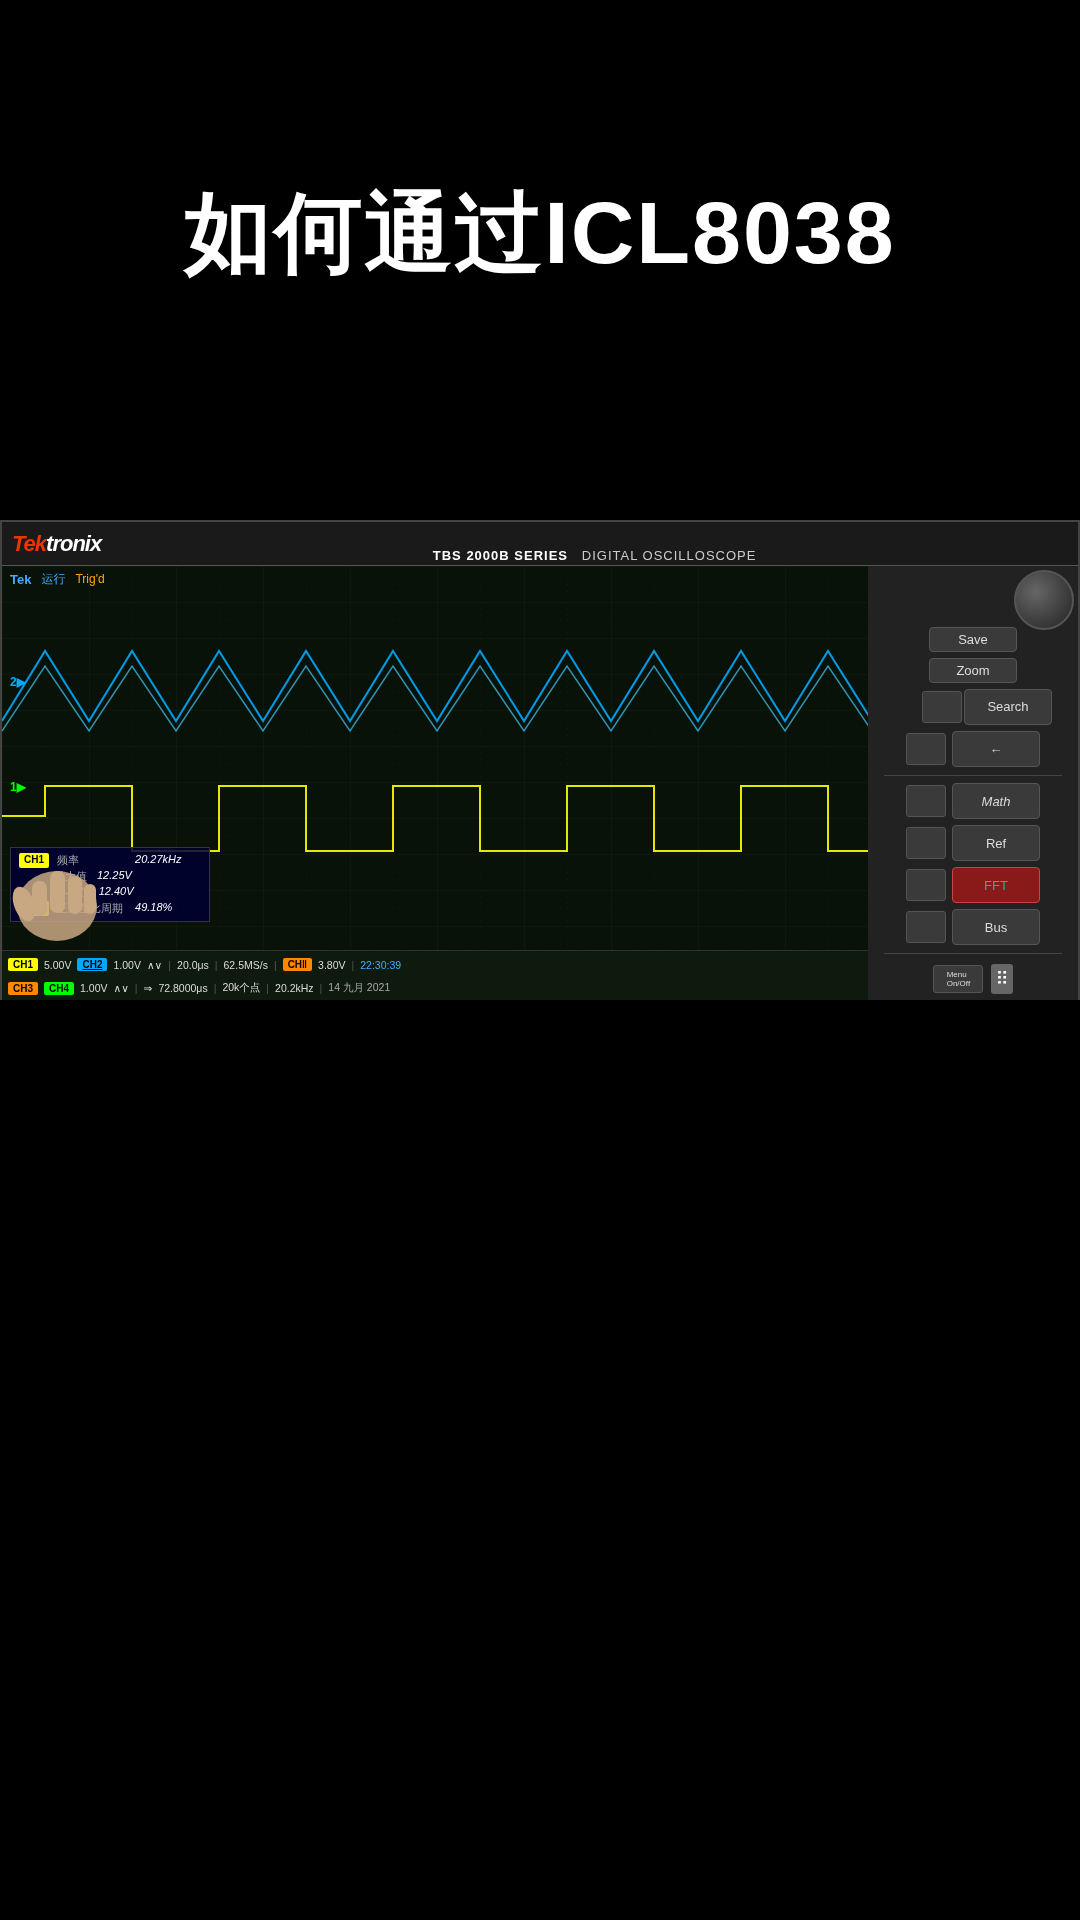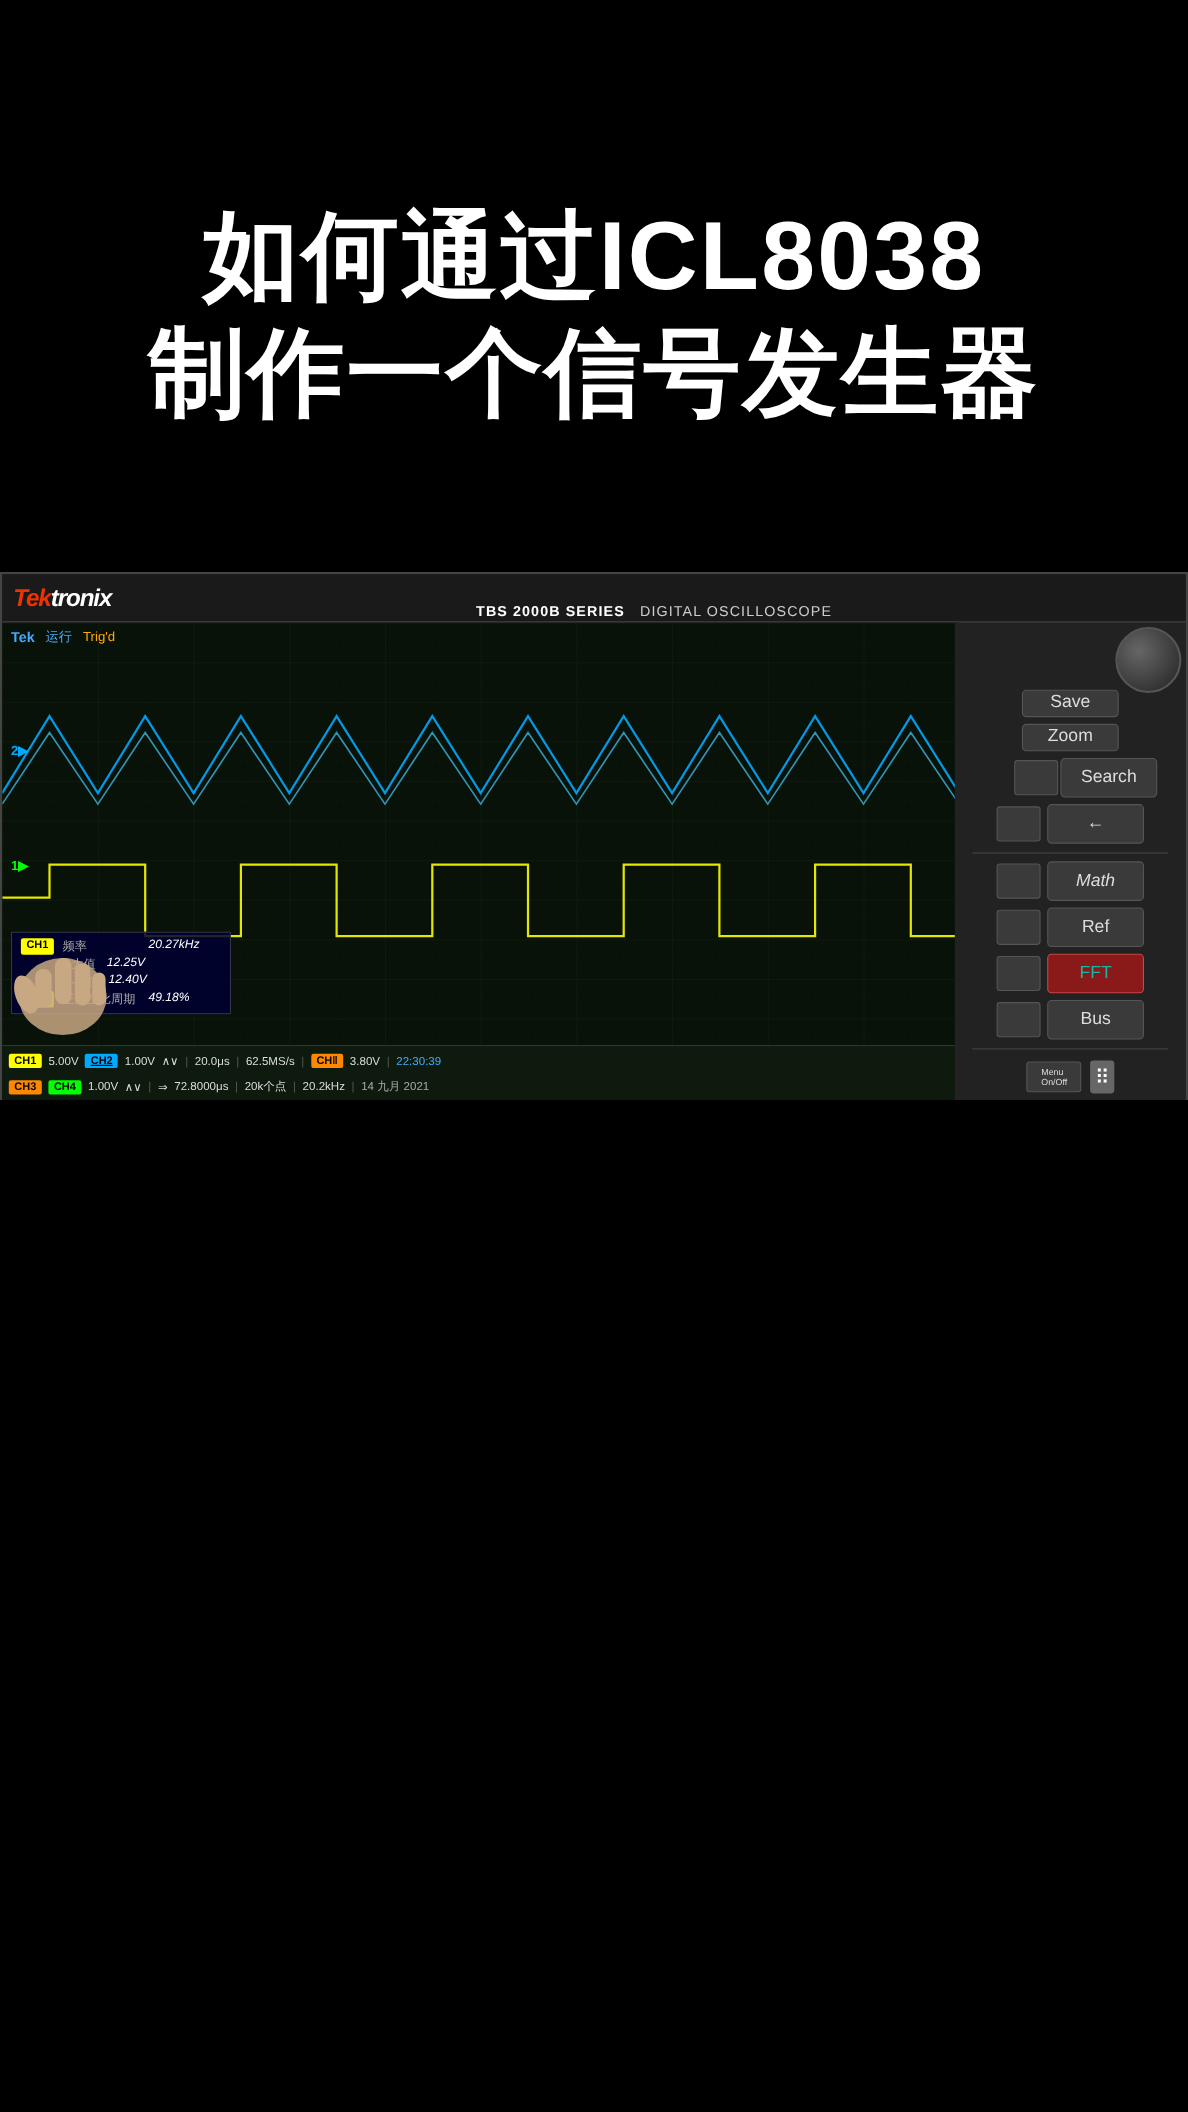--- a/index.html
+++ b/index.html
@@ -180,21 +180,21 @@
       gap: 6px;
     }
 
     .panel-btn {
       width: 88px;
       height: 36px;
       background: #3a3a3a;
       border: 1px solid #555;
       border-radius: 4px;
       color: #ddd;
-      font-size: 16px;
+      font-size: 13px;
       display: flex;
       align-items: center;
       justify-content: center;
       cursor: pointer;
     }
     .panel-btn.fft { background: #8a1a1a; border-color: #c44; color: #14b8a6; }
     .panel-btn.save { background: #3a3a3a; }
 
     .knob {
       width: 56px;
@@ -253,21 +253,20 @@
       border-right: 6px solid transparent;
       border-top: 10px solid #fa0;
       transform: translateX(-50%);
     }
   </style>
 </head>
 <body>
 
 <div class="title-area">
   <div class="title-text">如何通过ICL8038</div>
-  <div class="title-text">制作一个信号发生器</div>
 </div>
 
 <div class="oscilloscope">
 
   <div class="tek-header">
     <div class="tek-logo">
       <span class="lek">Tek</span>tronix
     </div>
     <div class="tek-series">
       <b>TBS 2000B SERIES</b>&nbsp;&nbsp;

